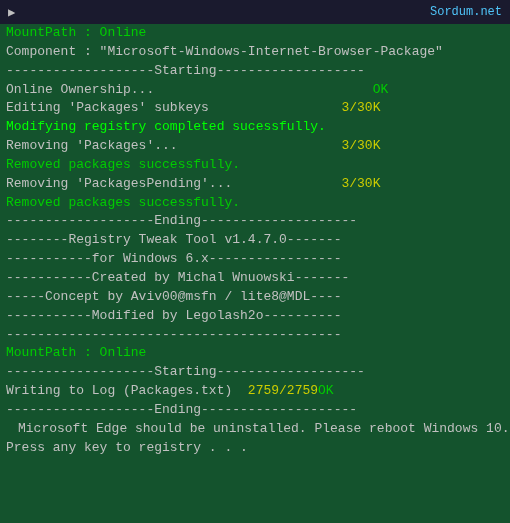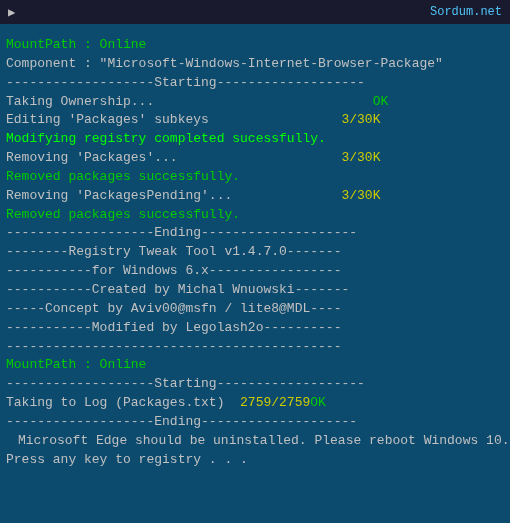--- a/index.html
+++ b/index.html
@@ -51,23 +51,23 @@
       margin-top: 37px;
     }
 
     .title-bar-brand {
       font-size: 12px;
       color: #4fc3f7;
       margin-left: 20px;
     }
 
     .console-area {
-      background: #0c4a6e;
+      background: #14532d;
       flex: 1;
-      padding: 12px 6px;
+      padding: 0 6px;
       overflow: hidden;
       line-height: 1.45;
     }
 
     .line {
       white-space: pre;
     }
   </style>
 </head>
 <body>
@@ -78,37 +78,37 @@
       <span class="title-bar-icon">▶</span>
       <span class="title-bar-title">C:\Windows\System32\cmd.exe</span>
     </div>
     <span class="title-bar-brand">Sordum.net</span>
   </div>
   <div class="console-area" id="console-area">
   <div class="line" style="color: rgb(0, 204, 0);">MountPath : Online</div>
       <div class="line" style="color: rgb(192, 192, 192);">Component : "Microsoft-Windows-Internet-Browser-Package"</div>
       <div class="line" style="color: rgb(192, 192, 192);"></div>
       <div class="line" style="color: rgb(192, 192, 192);">-------------------Starting-------------------</div>
-      <div class="line"><span style="color:#c0c0c0">Taking Ownership...                            </span><span style="color:#00cc00">OK</span></div>
+      <div class="line"><span style="color:#c0c0c0">Online Ownership...                            </span><span style="color:#00cc00">OK</span></div>
       <div class="line"><span style="color:#c0c0c0">Editing 'Packages' subkeys                 </span><span style="color:#cccc00">3/30K</span></div>
       <div class="line" style="color: rgb(0, 255, 0);">Modifying registry completed sucessfully.</div>
       <div class="line"><span style="color:#c0c0c0">Removing 'Packages'...                     </span><span style="color:#cccc00">3/30K</span></div>
       <div class="line" style="color: rgb(0, 204, 0);">Removed packages successfully.</div>
       <div class="line"><span style="color:#c0c0c0">Removing 'PackagesPending'...              </span><span style="color:#cccc00">3/30K</span></div>
       <div class="line" style="color: rgb(0, 204, 0);">Removed packages successfully.</div>
       <div class="line" style="color: rgb(192, 192, 192);"></div>
       <div class="line" style="color: rgb(192, 192, 192);">-------------------Ending--------------------</div>
       <div class="line" style="color: rgb(192, 192, 192);">--------Registry Tweak Tool v1.4.7.0-------</div>
       <div class="line" style="color: rgb(192, 192, 192);">-----------for Windows 6.x-----------------</div>
       <div class="line" style="color: rgb(192, 192, 192);">-----------Created by Michal Wnuowski-------</div>
       <div class="line" style="color: rgb(192, 192, 192);">-----Concept by Aviv00@msfn / lite8@MDL----</div>
       <div class="line" style="color: rgb(192, 192, 192);">-----------Modified by Legolash2o----------</div>
       <div class="line" style="color: rgb(192, 192, 192);">-------------------------------------------</div>
       <div class="line" style="color: rgb(192, 192, 192);"></div>
       <div class="line" style="color: rgb(0, 204, 0);">MountPath : Online</div>
       <div class="line" style="color: rgb(192, 192, 192);"></div>
       <div class="line" style="color: rgb(192, 192, 192);">-------------------Starting-------------------</div>
-      <div class="line"><span style="color:#c0c0c0">Taking to Log (Packages.txt)  </span><span style="color:#cccc00">2759/2759</span><span style="color:#00cc00">OK</span></div>
+      <div class="line"><span style="color:#c0c0c0">Writing to Log (Packages.txt)  </span><span style="color:#cccc00">2759/2759</span><span style="color:#00cc00">OK</span></div>
       <div class="line" style="color: rgb(192, 192, 192);">-------------------Ending--------------------</div>
       <div class="line" style="color: rgb(192, 192, 192); margin-left: 12px;">Microsoft Edge should be uninstalled. Please reboot Windows 10.</div>
       <div class="line" style="color: rgb(192, 192, 192);">Press any key to registry . . .</div>
     </div>
 </div>
 
 </body></html>

